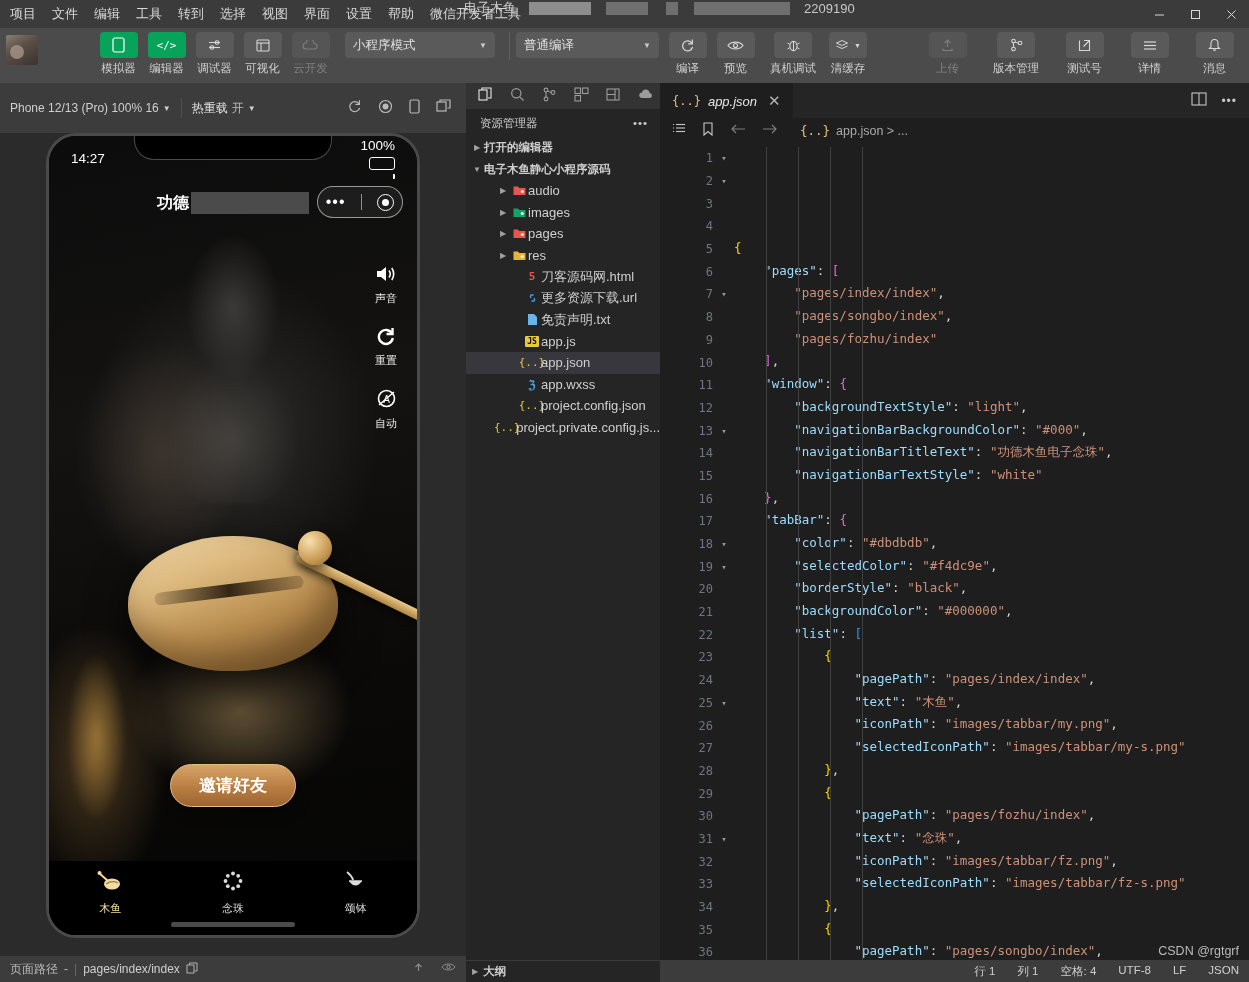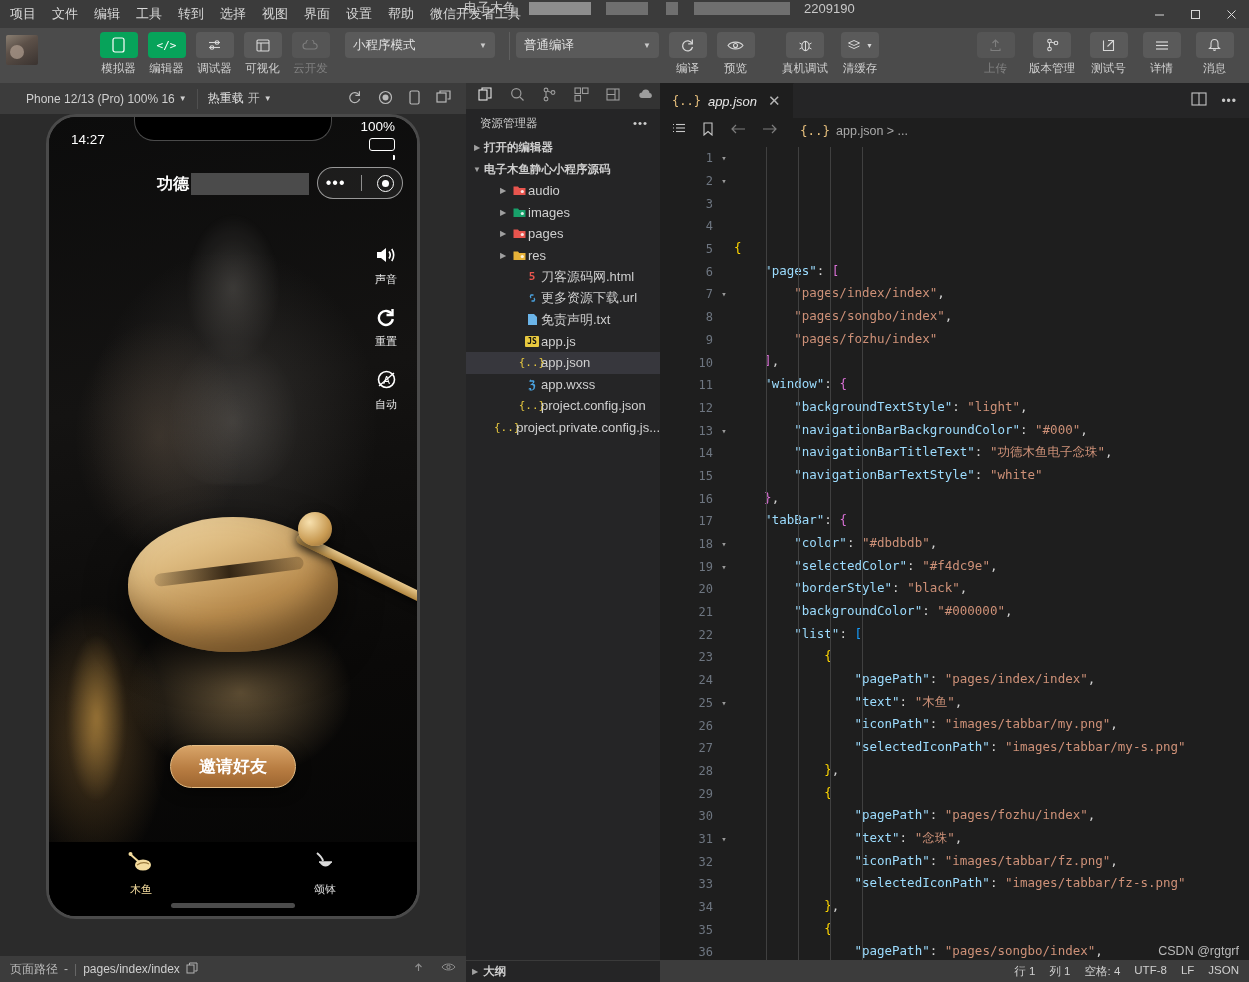--- a/index.html
+++ b/index.html
@@ -67,22 +67,22 @@
   }
   .select-box .caret { font-size: 8px; color: #c9c9c9; }
   .sep-v { width: 1px; height: 28px; background: #5f5f5f; margin: 0 6px; align-self: flex-start; margin-top: 0px;}
 
   
   .main { flex: 1; display: flex; min-height: 0; }
 
   
   .sim-pane { width: 466px; background: #2b2b2b; display: flex; flex-direction: column; flex: none; }
   .sim-toolbar {
-    height: 31px; background: #3c3c3c; display: flex; align-items: center;
-    font-size: 12px; color: #cfcfcf; flex: none; padding-left: 16px;
+    height: 50px; background: #3c3c3c; display: flex; align-items: center;
+    font-size: 12px; color: #cfcfcf; flex: none;
   }
   .sim-toolbar .seg { padding: 0 10px; display: flex; align-items: center; gap: 4px; white-space: nowrap;}
   .sim-toolbar .divider { width:1px; height:20px; background:#505050; }
   .sim-icons { margin-left: auto; display: flex; gap: 16px; padding-right: 14px; color: #b9b9b9;}
   .sim-body { flex: 1; background: #2b2b2b; display: flex; justify-content: center; padding-top: 0; position: relative;}
 
   .phone {
     width: 374px; height: 805px; background: #000; border-radius: 30px;
     border: 3px solid #4a4a4a; position: relative; overflow: hidden;
   }
@@ -250,21 +250,21 @@
   .br1 { color:#ffd700; }
   .br2 { color:#da70d6; }
   .br3 { color:#179fff; }
   .indent-guide {
     position:absolute; top:4px; bottom:0; width:1px; background:#404040;
   }
   .statusbar {
     height: 22px; background:#3c3c3c; display:flex; align-items:center; flex:none;
     font-size: 11.5px; color:#cfcfcf; padding: 0 10px; gap: 14px;
   }
-  .statusbar .right { margin-left:auto; display:flex; gap: 14px; }
+  .statusbar .right { margin-left:auto; display:flex; gap: 22px; }
   .watermark {
     position:absolute; right: 10px; bottom: 24px; font-size: 12.5px; color:#b9b9b9;
     z-index: 50; font-family:"Liberation Sans", sans-serif;
   }
   .sb-left { position:absolute; left:0; bottom:0; height:22px; display:flex; align-items:center;
     font-size:11.5px; color:#cfcfcf; padding-left:8px; gap:8px; }
 </style>
 </head>
 <body>
 
@@ -387,21 +387,21 @@
       </div>
       <div class="tbtn">
         <div class="box">
           <svg width="17" height="11" viewBox="0 0 17 11">
               <path d="M1 5.5 C4 1, 13 1, 16 5.5 C13 10, 4 10, 1 5.5 Z" fill="none" stroke="#d7d7d7" stroke-width="1.1"></path>
               <circle cx="8.5" cy="5.5" r="2" fill="none" stroke="#d7d7d7" stroke-width="1.1"></circle>
             </svg>
         </div>
         <div class="lbl">预览</div>
       </div>
-      <div class="tbtn wide" style="margin-left:18px;">
+      <div class="tbtn wide" style="margin-left:6px;">
         <div class="box">
           <svg width="15" height="15" viewBox="0 0 15 15">
               <ellipse cx="7.5" cy="8" rx="3.6" ry="4.6" fill="none" stroke="#d7d7d7" stroke-width="1.1"></ellipse>
               <line x1="7.5" y1="3.4" x2="7.5" y2="12.6" stroke="#d7d7d7" stroke-width="1"></line>
               <line x1="1.5" y1="5" x2="3.9" y2="6.3" stroke="#d7d7d7" stroke-width="1"></line>
               <line x1="13.5" y1="5" x2="11.1" y2="6.3" stroke="#d7d7d7" stroke-width="1"></line>
               <line x1="1.5" y1="11" x2="3.9" y2="9.7" stroke="#d7d7d7" stroke-width="1"></line>
               <line x1="13.5" y1="11" x2="11.1" y2="9.7" stroke="#d7d7d7" stroke-width="1"></line>
             </svg>
         </div>
@@ -412,21 +412,21 @@
           <svg width="14" height="13" viewBox="0 0 14 13">
               <path d="M7 1.5 L12.5 4 L7 6.5 L1.5 4 Z" fill="none" stroke="#d7d7d7" stroke-width="1"></path>
               <path d="M1.5 7 L7 9.5 L12.5 7" fill="none" stroke="#d7d7d7" stroke-width="1"></path>
             </svg>
           <span class="caret" style="font-size:7px;margin-left:2px;">▼</span>
         </div>
         <div class="lbl">清缓存</div>
       </div>
     </div>
 
-    <div class="tgroup" style="position:absolute;right:12px;top:4px;gap:8px;">
+    <div class="tgroup" style="position:absolute;right:12px;top:4px;gap:20px;">
       <div class="tbtn dim">
         <div class="box">
           <svg width="13" height="14" viewBox="0 0 13 14">
               <path d="M6.5 2 L6.5 9 M3.5 5 L6.5 2 L9.5 5" fill="none" stroke="#7e7e7e" stroke-width="1.1"></path>
               <path d="M2 10.5 L2 12.5 L11 12.5 L11 10.5" fill="none" stroke="#7e7e7e" stroke-width="1.1"></path>
             </svg>
         </div>
         <div class="lbl">上传</div>
       </div>
       <div class="tbtn wide">
@@ -582,20 +582,37 @@
             <div class="tab sel">
               <span>
                 <svg width="26" height="22" viewBox="0 0 26 22">
                     <ellipse cx="15" cy="14" rx="8" ry="5.5" fill="#f4dc9e"></ellipse>
                     <path d="M9 14 Q15 10 21 13" stroke="#9a7a3c" stroke-width="1.2" fill="none"></path>
                     <line x1="2" y1="3" x2="11" y2="11" stroke="#f4dc9e" stroke-width="2"></line>
                     <circle cx="2.5" cy="3" r="2" fill="#f4dc9e"></circle>
                   </svg>
               </span>
               <span class="t-lbl">木鱼</span>
+            </div>
+            <div class="tab">
+              <span>
+                <svg width="24" height="22" viewBox="0 0 24 22">
+                    <g fill="#dbdbdb">
+                      <circle cx="12" cy="3.5" r="1.9"></circle>
+                      <circle cx="17.2" cy="5.8" r="1.9"></circle>
+                      <circle cx="19.5" cy="11" r="1.9"></circle>
+                      <circle cx="17.2" cy="16.2" r="1.9"></circle>
+                      <circle cx="12" cy="18.5" r="1.9"></circle>
+                      <circle cx="6.8" cy="16.2" r="1.9"></circle>
+                      <circle cx="4.5" cy="11" r="1.9"></circle>
+                      <circle cx="6.8" cy="5.8" r="1.9"></circle>
+                    </g>
+                  </svg>
+              </span>
+              <span class="t-lbl">念珠</span>
             </div>
             <div class="tab">
               <span>
                 <svg width="25" height="22" viewBox="0 0 25 22">
                     <path d="M6 11 Q12.5 20 19 11 Z" fill="#dbdbdb"></path>
                     <path d="M6 11 L19 11" stroke="#dbdbdb" stroke-width="1.6"></path>
                     <path d="M4 2 Q9 6 10 10" stroke="#dbdbdb" stroke-width="2" fill="none"></path>
                   </svg>
               </span>
               <span class="t-lbl">颂钵</span>

